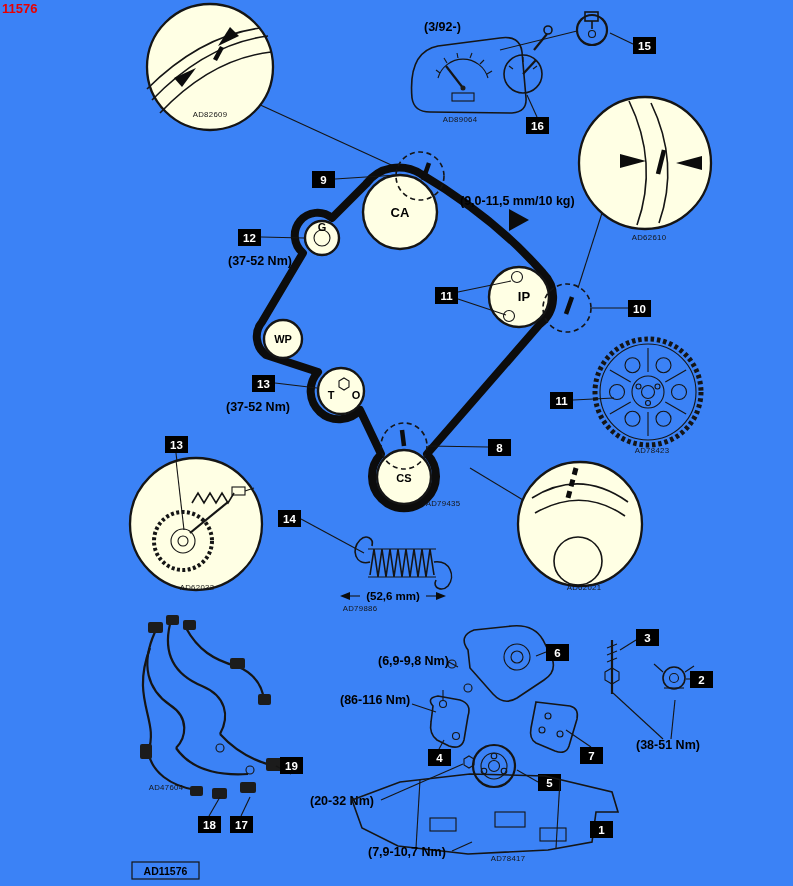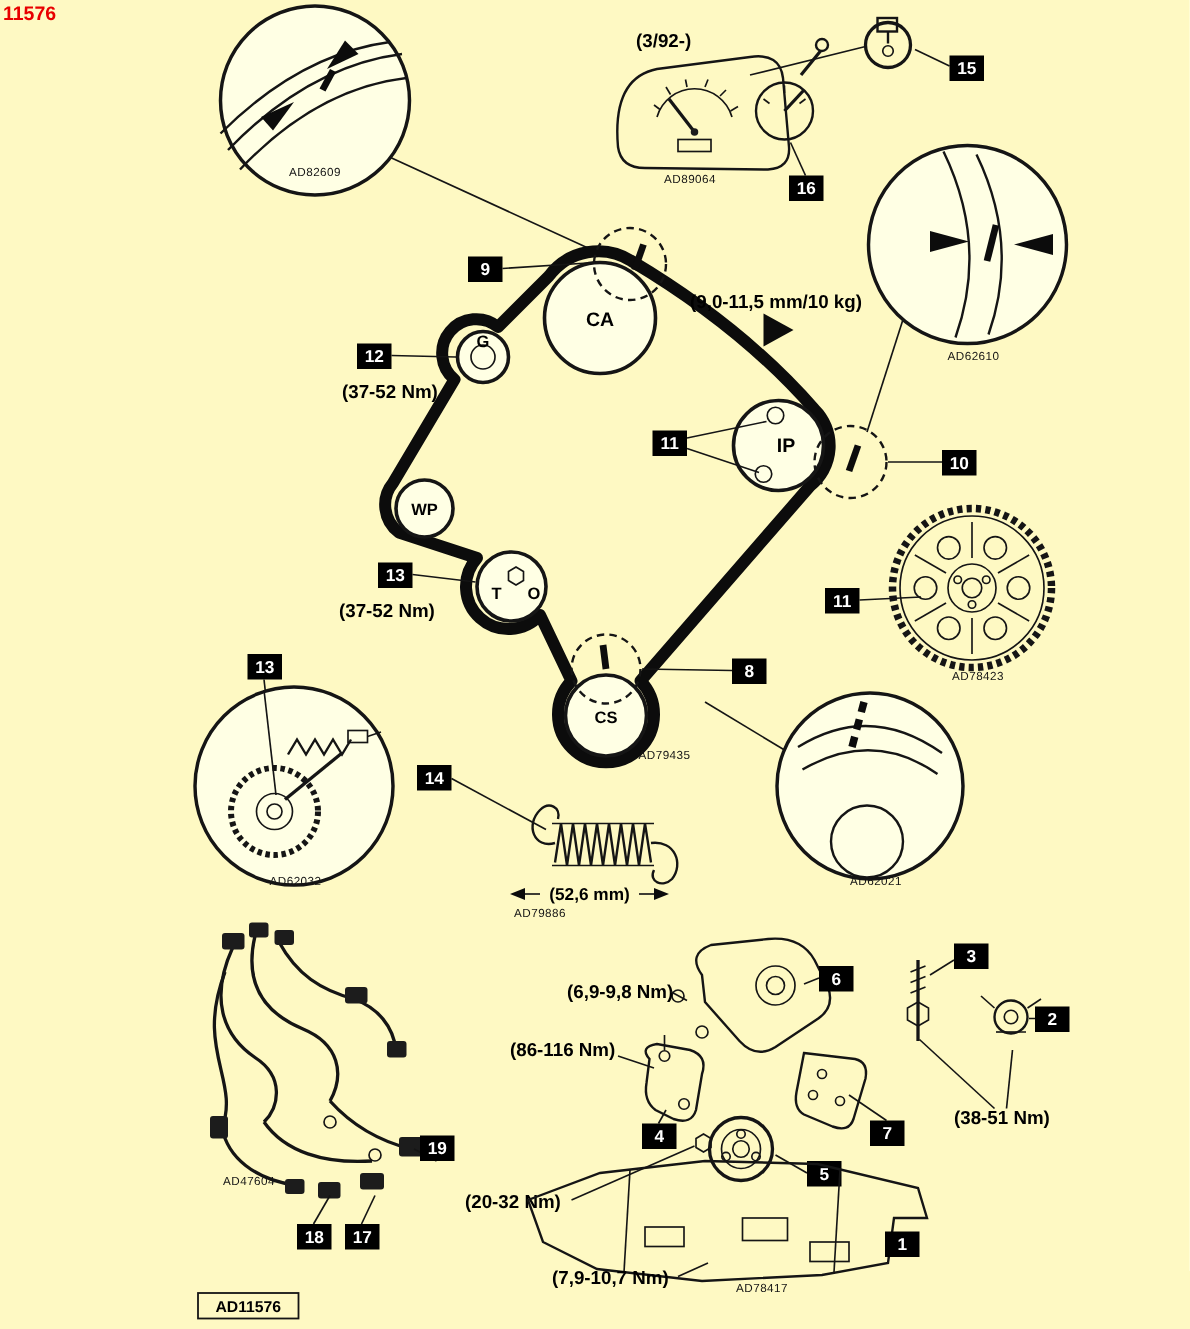--- a/index.html
+++ b/index.html
@@ -1,16 +1,16 @@
 <!DOCTYPE html>
 <html><head>
 <meta charset="utf-8">
 <style>
   html,body{margin:0;padding:0;background:#FFFFE4;}
-  .stage{position:relative;width:793px;height:886px;background:#fef9c3;overflow:hidden;}
+  .stage{position:relative;width:793px;height:886px;background:#3b82f6;overflow:hidden;}
   svg{display:block}
   .ln{stroke:#151515;stroke-width:1.1;fill:none}
   .ln15{stroke:#151515;stroke-width:1.6;fill:none}
   .ln2{stroke:#151515;stroke-width:2.2;fill:none}
   .mag{fill:#FFFFE4;stroke:#151515;stroke-width:2.3}
   .belt{stroke:#0c0c0c;stroke-width:8;fill:none;stroke-linejoin:round;stroke-linecap:round}
   .pulley{fill:#FFFFE4;stroke:#151515;stroke-width:2.4}
   .dashc{fill:none;stroke:#151515;stroke-width:1.6;stroke-dasharray:5 3.5}
   .mark{stroke:#0c0c0c;stroke-width:4.5;fill:none}
   .markd{stroke:#0c0c0c;stroke-width:5;fill:none;stroke-dasharray:7 5}

